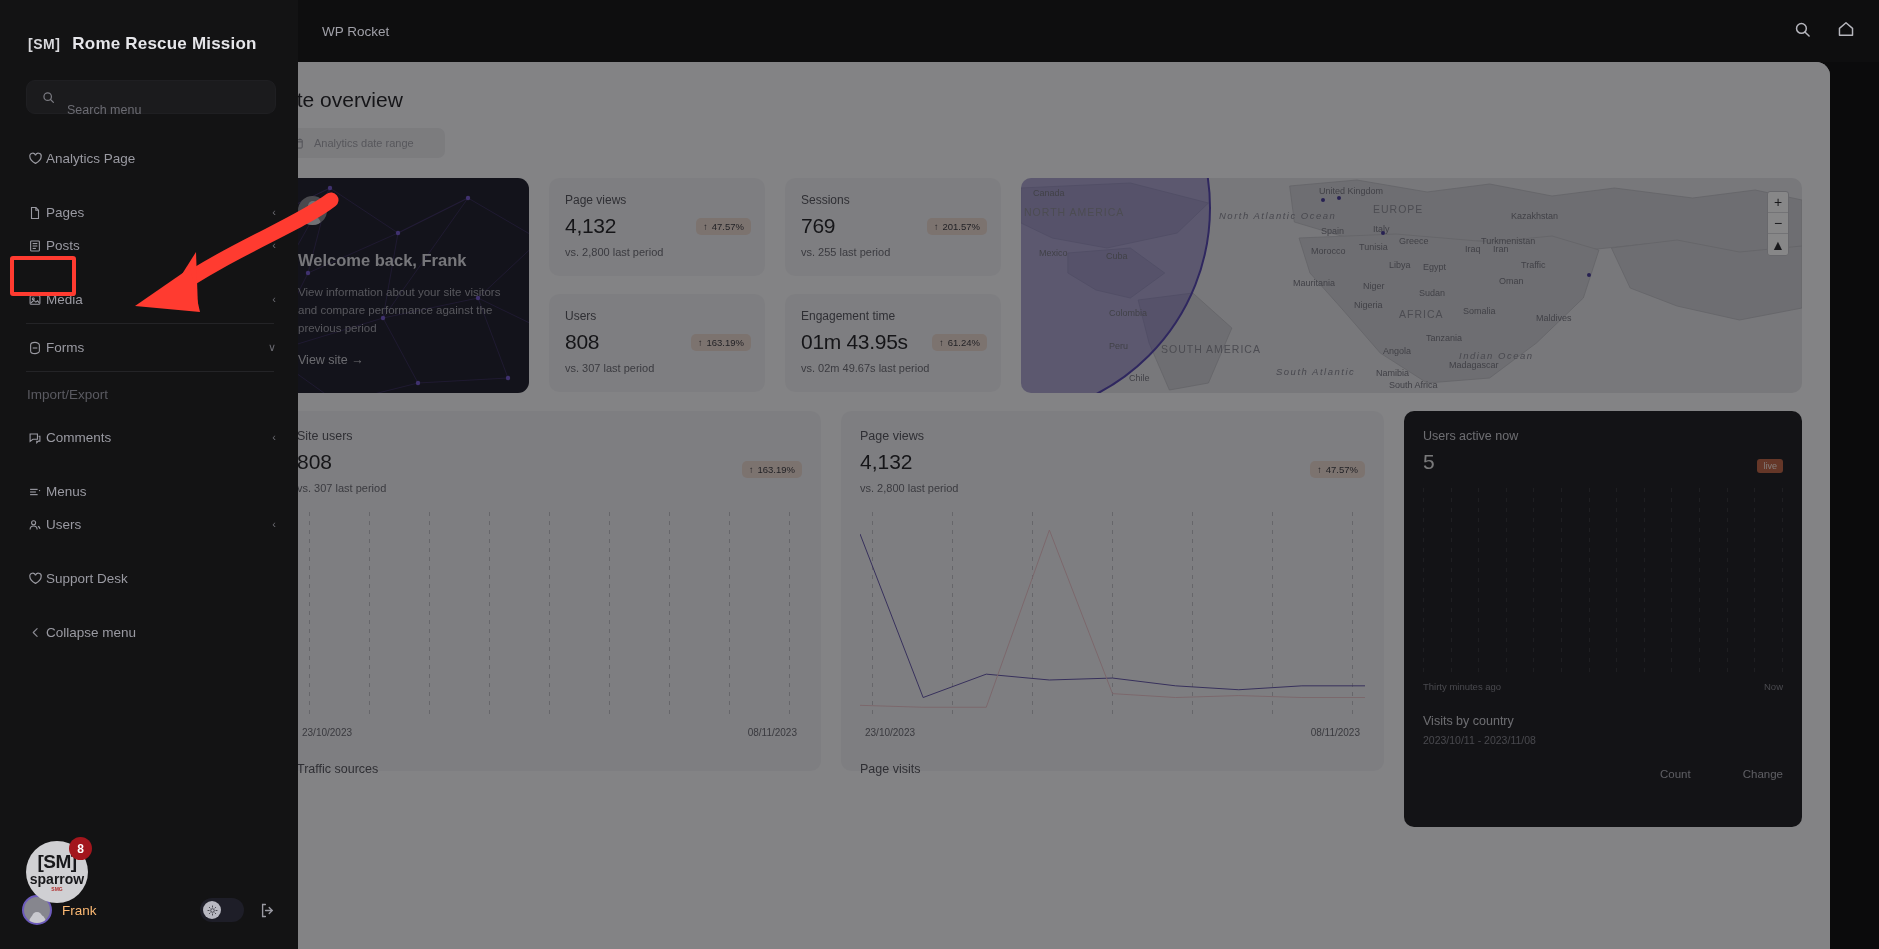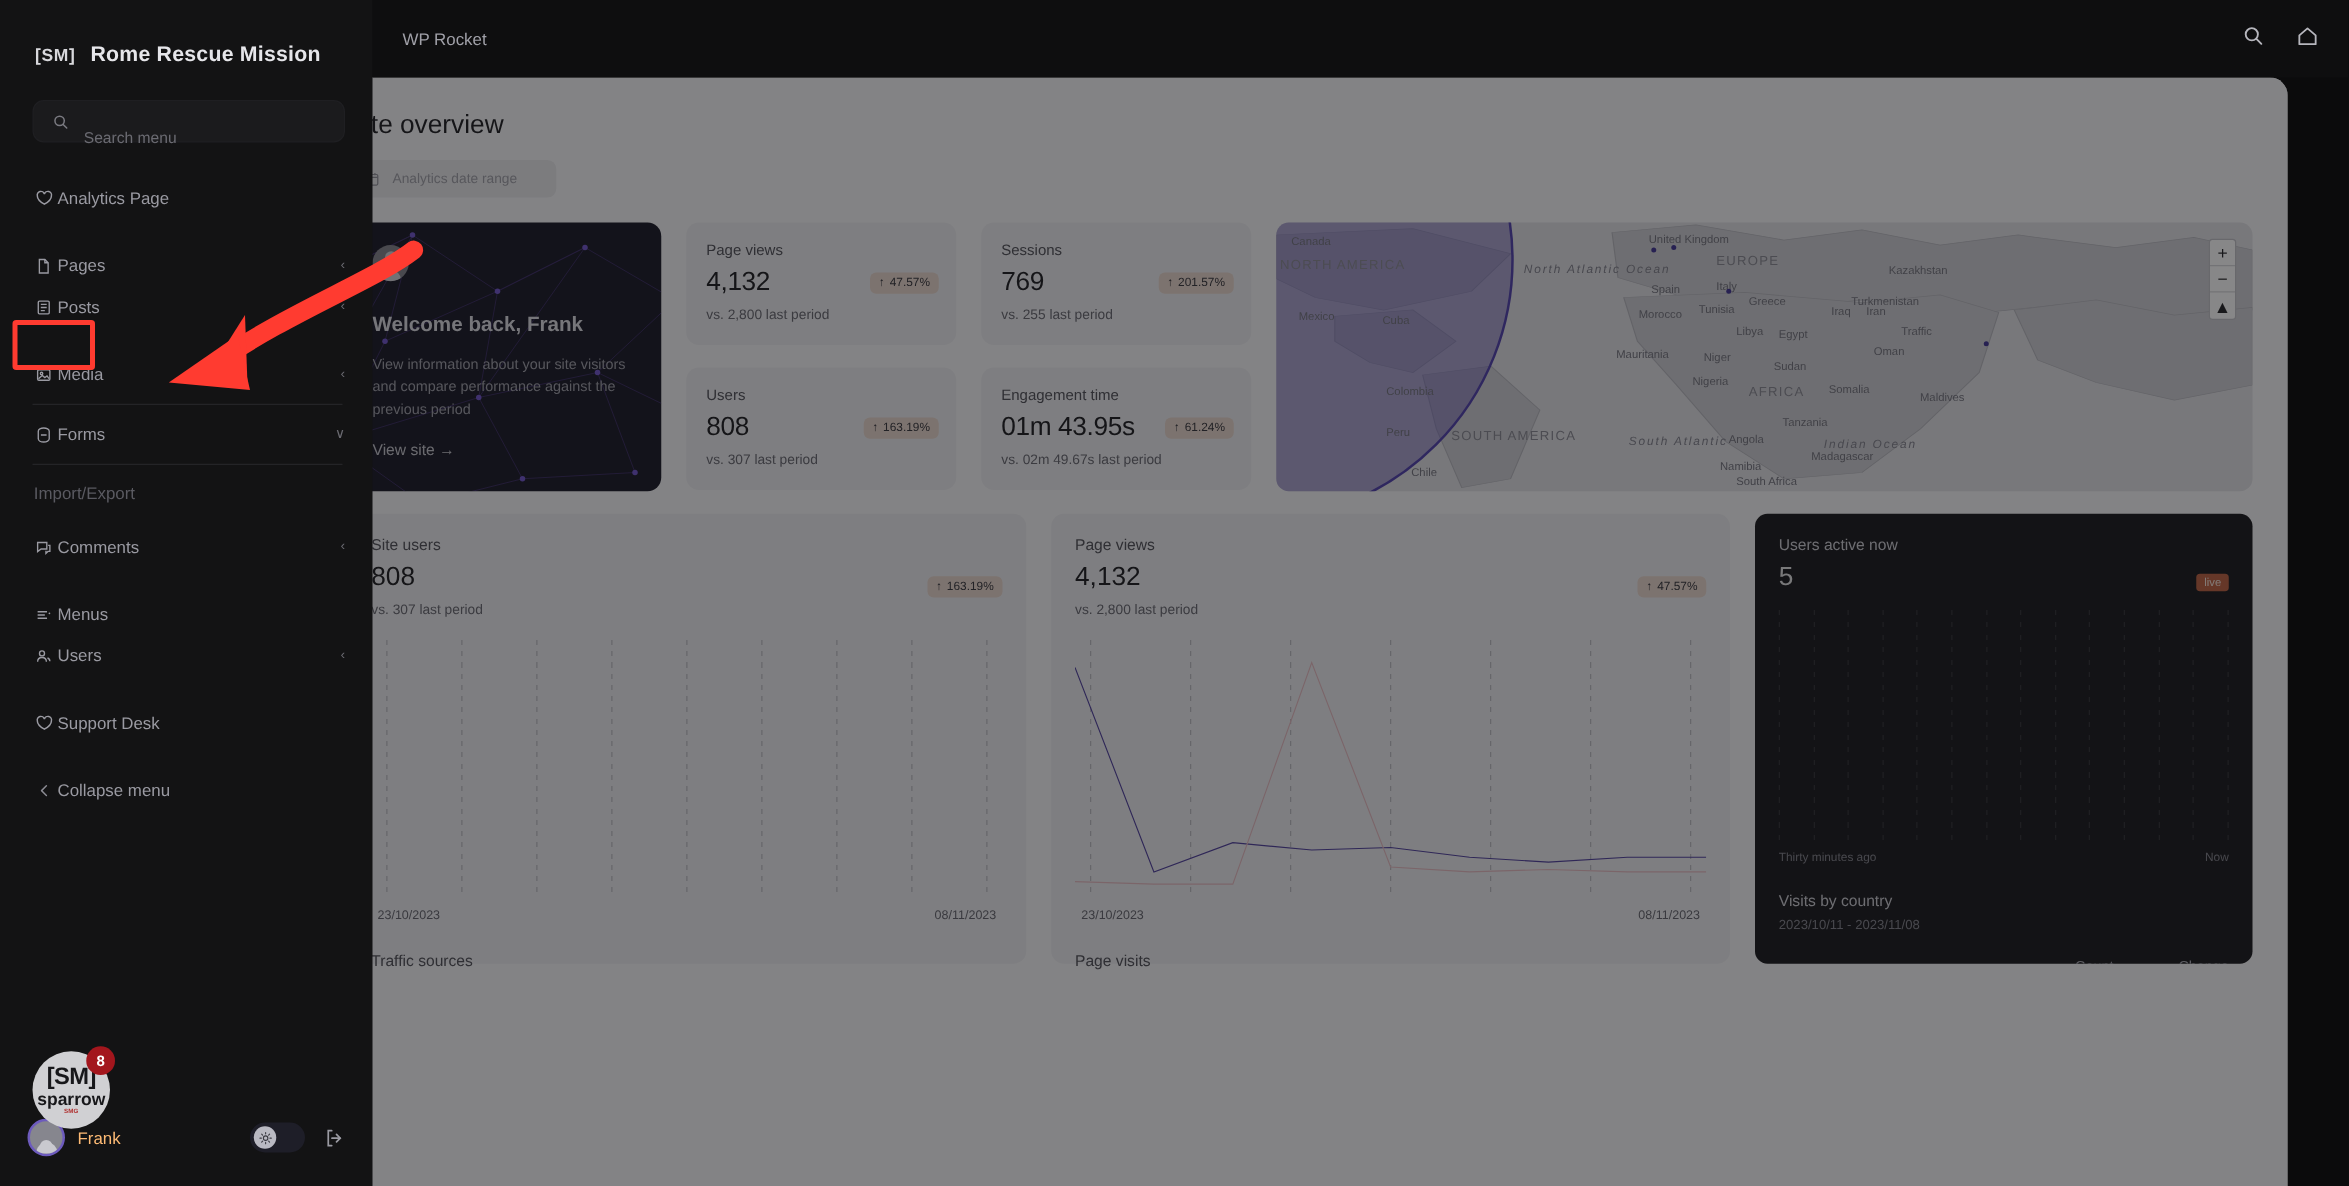--- a/index.html
+++ b/index.html
@@ -208,21 +208,21 @@
   .bar-slot { flex: 1; display: flex; justify-content: center; align-items: flex-end; gap: 2px; position: relative; }
   .bar { width: 9px; border-radius: 5px 5px 0 0; background: #4a3a99; }
   .bar.prev { background: #c39aa0; }
   .axis-dates { display: flex; justify-content: space-between; margin-top: 10px; padding: 0 5px; }
   .axis-dates span { font-size: 10px; color: #5f5f68; }
   .card-foot { font-size: 12.5px; color: #4a4a52; margin-top: 24px; }
 
   
   .live-card {
     flex: 0 0 398px; border-radius: 10px; background: #131316;
-    padding: 18px 19px 0 19px; position: relative; height: 360px; overflow:hidden;
+    padding: 18px 19px 0 19px; position: relative; height: 416px; overflow:hidden;
   }
   .live-card .lab { font-size: 12.5px; color: #c6c6cd; }
   .live-card .val { font-size: 21px; color: #dededf; margin-top: 7px; }
   .live-badge {
     position: absolute; right: 19px; top: 48px; background: #b65b3a; color: #f2e2da;
     font-size: 9px; border-radius: 3px; padding: 2px 6px;
   }
   .live-plot { position: relative; height: 185px; margin-top: 14px; }
   .live-grid { position:absolute; inset:0; display:flex; justify-content:space-between; }
   .live-grid span { width:1px; background: repeating-linear-gradient(to bottom,#2a2a2e 0 4px, transparent 4px 10px); }
@@ -552,21 +552,21 @@
 
         <span class="map-label" style="left:12px;top:10px;">Canada</span>
         <span class="map-region" style="left:3px;top:28px;">NORTH AMERICA</span>
         <span class="map-label" style="left:18px;top:70px;">Mexico</span>
         <span class="map-label" style="left:85px;top:73px;">Cuba</span>
         <span class="map-label" style="left:88px;top:130px;">Colombia</span>
         <span class="map-label" style="left:88px;top:163px;">Peru</span>
         <span class="map-label" style="left:108px;top:195px;">Chile</span>
         <span class="map-region" style="left:140px;top:165px;">SOUTH AMERICA</span>
         <span class="map-ocean" style="left:198px;top:32px;">North Atlantic Ocean</span>
-        <span class="map-ocean" style="left:255px;top:170px;margin-left:27px;">South Atlantic</span>
+        <span class="map-ocean" style="left:255px;top:188px;">South Atlantic</span>
         <span class="map-ocean" style="left:438px;top:172px;">Indian Ocean</span>
         <span class="map-label" style="left:298px;top:8px;">United Kingdom</span>
         <span class="map-region" style="left:352px;top:25px;">EUROPE</span>
         <span class="map-label" style="left:300px;top:48px;">Spain</span>
         <span class="map-label" style="left:352px;top:46px;">Italy</span>
         <span class="map-label" style="left:378px;top:58px;">Greece</span>
         <span class="map-label" style="left:290px;top:68px;">Morocco</span>
         <span class="map-label" style="left:338px;top:64px;">Tunisia</span>
         <span class="map-label" style="left:368px;top:82px;">Libya</span>
         <span class="map-label" style="left:402px;top:84px;">Egypt</span>

